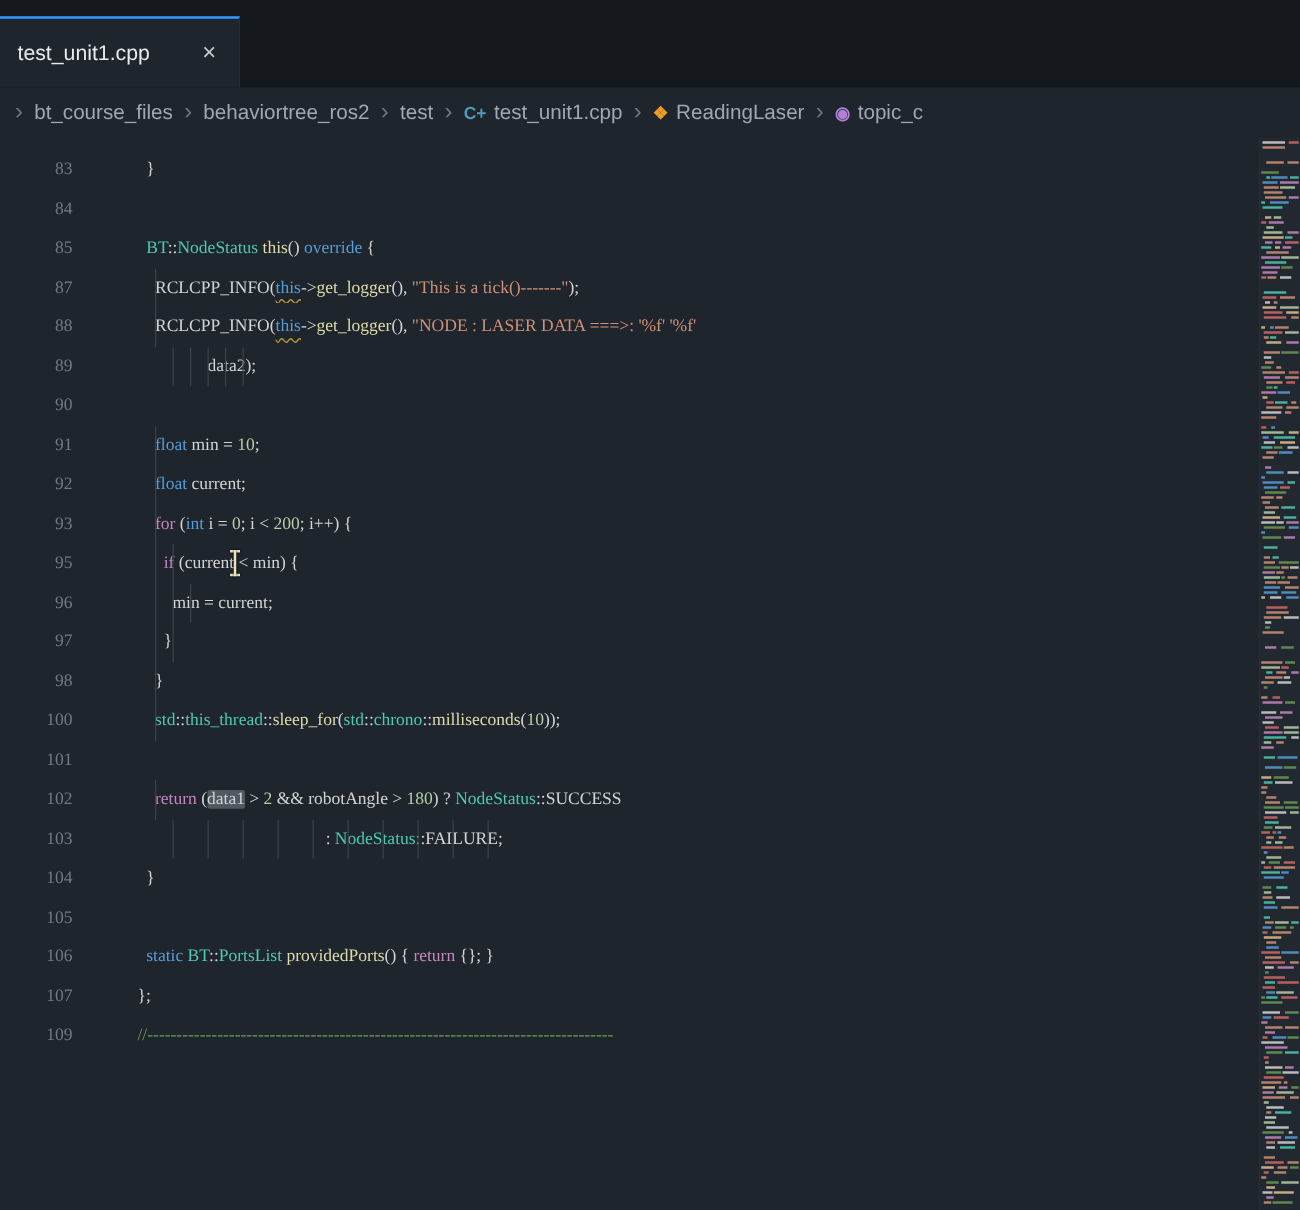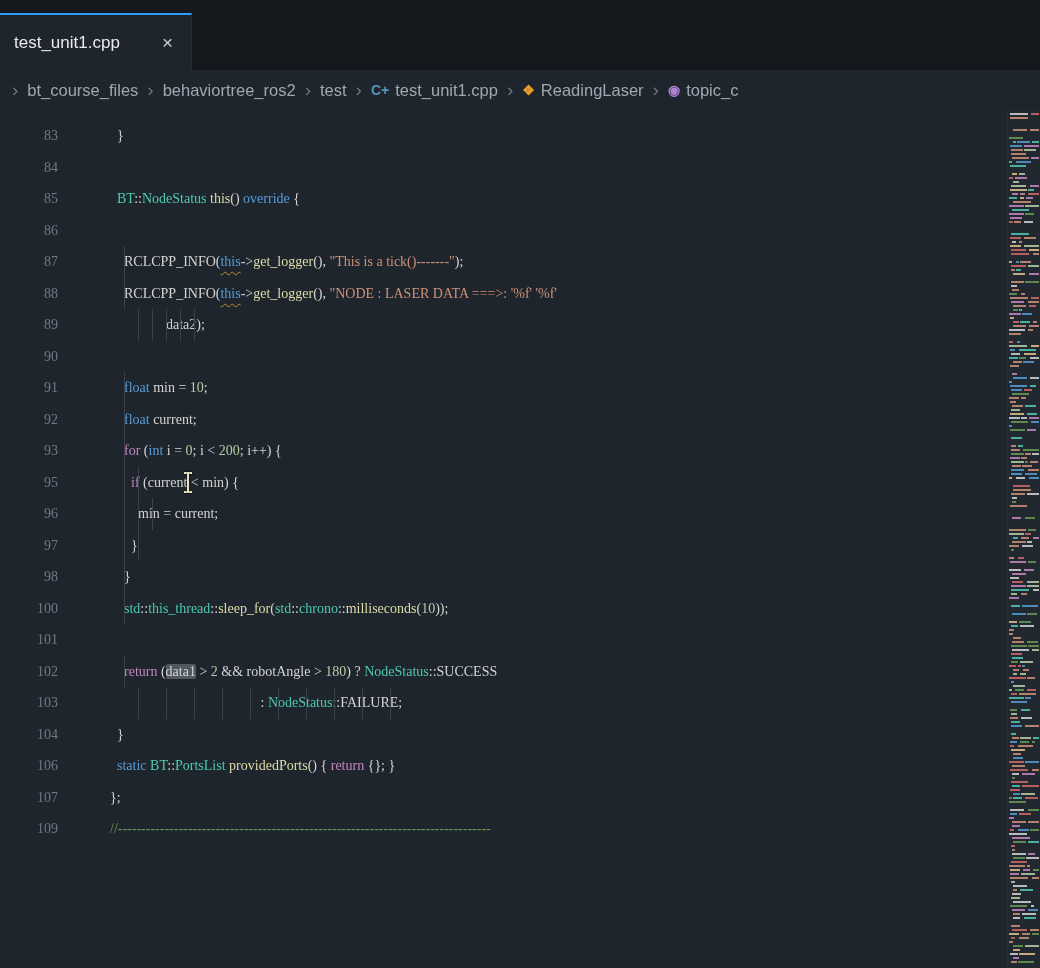--- a/index.html
+++ b/index.html
@@ -101,37 +101,37 @@
         <span class="bc-icon icon-method">◉</span>
         <span>topic_c</span>
       </span>
     </div>
 
   <div class="editor-area">
     <div class="code" id="code">
         <div class="code-line"><span class="ln">83</span><span class="content"><span class="pl">  }</span></span></div>
         <div class="code-line"><span class="ln">84</span><span class="content"></span></div>
         <div class="code-line"><span class="ln">85</span><span class="content"><span class="pl">  </span><span class="ty">BT</span><span class="pl">::</span><span class="ty">NodeStatus</span><span class="pl"> </span><span class="fn">this</span><span class="pl">() </span><span class="kw">override</span><span class="pl"> {</span></span></div>
-        <div class="code-line"><span class="ln">86</span><span class="content"><span class="guide" style="left: calc(2ch);"></span></span></div>
         <div class="code-line"><span class="ln">87</span><span class="content"><span class="guide" style="left: calc(2ch);"></span><span class="pl">    RCLCPP_INFO(</span><span class="kw sq">this</span><span class="pl">-&gt;</span><span class="fn">get_logger</span><span class="pl">(), </span><span class="st">"This is a tick()-------"</span><span class="pl">);</span></span></div>
         <div class="code-line"><span class="ln">88</span><span class="content"><span class="guide" style="left: calc(2ch);"></span><span class="pl">    RCLCPP_INFO(</span><span class="kw sq">this</span><span class="pl">-&gt;</span><span class="fn">get_logger</span><span class="pl">(), </span><span class="st">"NODE : LASER DATA ===&gt;: '%f' '%f'</span></span></div>
         <div class="code-line"><span class="ln">89</span><span class="content"><span class="guide" style="left: calc(4ch);"></span><span class="guide" style="left: calc(6ch);"></span><span class="guide" style="left: calc(8ch);"></span><span class="guide" style="left: calc(10ch);"></span><span class="guide" style="left: calc(12ch);"></span><span class="pl">                data2);</span></span></div>
         <div class="code-line"><span class="ln">90</span><span class="content"><span class="guide" style="left: calc(2ch);"></span></span></div>
         <div class="code-line"><span class="ln">91</span><span class="content"><span class="guide" style="left: calc(2ch);"></span><span class="pl">    </span><span class="kw">float</span><span class="pl"> min = </span><span class="nu">10</span><span class="pl">;</span></span></div>
         <div class="code-line"><span class="ln">92</span><span class="content"><span class="guide" style="left: calc(2ch);"></span><span class="pl">    </span><span class="kw">float</span><span class="pl"> current;</span></span></div>
         <div class="code-line"><span class="ln">93</span><span class="content"><span class="guide" style="left: calc(2ch);"></span><span class="pl">    </span><span class="ct">for</span><span class="pl"> (</span><span class="kw">int</span><span class="pl"> i = </span><span class="nu">0</span><span class="pl">; i &lt; </span><span class="nu">200</span><span class="pl">; i++) {</span></span></div>
         <div class="code-line"><span class="ln">95</span><span class="content"><span class="guide" style="left: calc(2ch);"></span><span class="guide" style="left: calc(4ch);"></span><span class="pl">      </span><span class="ct">if</span><span class="pl"> (current &lt; min) {</span><span class="ibeam" style="left: calc(11ch - 5px);"><b></b><i></i></span></span></div>
         <div class="code-line"><span class="ln">96</span><span class="content"><span class="guide" style="left: calc(2ch);"></span><span class="guide" style="left: calc(4ch);"></span><span class="guide" style="left: calc(6ch);"></span><span class="pl">        min = current;</span></span></div>
         <div class="code-line"><span class="ln">97</span><span class="content"><span class="guide" style="left: calc(2ch);"></span><span class="guide" style="left: calc(4ch);"></span><span class="pl">      }</span></span></div>
         <div class="code-line"><span class="ln">98</span><span class="content"><span class="guide" style="left: calc(2ch);"></span><span class="pl">    }</span></span></div>
         <div class="code-line"><span class="ln">100</span><span class="content"><span class="guide" style="left: calc(2ch);"></span><span class="pl">    </span><span class="ty">std</span><span class="pl">::</span><span class="ty">this_thread</span><span class="pl">::</span><span class="fn">sleep_for</span><span class="pl">(</span><span class="ty">std</span><span class="pl">::</span><span class="ty">chrono</span><span class="pl">::</span><span class="fn">milliseconds</span><span class="pl">(</span><span class="nu">10</span><span class="pl">));</span></span></div>
         <div class="code-line"><span class="ln">101</span><span class="content"><span class="guide" style="left: calc(2ch);"></span></span></div>
         <div class="code-line"><span class="ln">102</span><span class="content"><span class="guide" style="left: calc(2ch);"></span><span class="pl">    </span><span class="ct">return</span><span class="pl"> (</span><span class="pl hl">data1</span><span class="pl"> &gt; </span><span class="nu">2</span><span class="pl"> &amp;&amp; robotAngle &gt; </span><span class="nu">180</span><span class="pl">) ? </span><span class="ty">NodeStatus</span><span class="pl">::</span><span class="pl">SUCCESS</span></span></div>
         <div class="code-line"><span class="ln">103</span><span class="content"><span class="guide" style="left: calc(4ch);"></span><span class="guide" style="left: calc(8ch);"></span><span class="guide" style="left: calc(12ch);"></span><span class="guide" style="left: calc(16ch);"></span><span class="guide" style="left: calc(20ch);"></span><span class="guide" style="left: calc(24ch);"></span><span class="guide" style="left: calc(28ch);"></span><span class="guide" style="left: calc(32ch);"></span><span class="guide" style="left: calc(36ch);"></span><span class="guide" style="left: calc(40ch);"></span><span class="pl">                                           : </span><span class="ty">NodeStatus</span><span class="pl">::</span><span class="pl">FAILURE;</span></span></div>
         <div class="code-line"><span class="ln">104</span><span class="content"><span class="pl">  }</span></span></div>
+        <div class="code-line"><span class="ln">105</span><span class="content"></span></div>
         <div class="code-line"><span class="ln">106</span><span class="content"><span class="pl">  </span><span class="kw">static</span><span class="pl"> </span><span class="ty">BT</span><span class="pl">::</span><span class="ty">PortsList</span><span class="pl"> </span><span class="fn">providedPorts</span><span class="pl">() { </span><span class="ct">return</span><span class="pl"> {}; }</span></span></div>
         <div class="code-line"><span class="ln">107</span><span class="content"><span class="pl">};</span></span></div>
         <div class="code-line"><span class="ln">109</span><span class="content"><span class="cm">//--------------------------------------------------------------------------------</span></span></div>
       </div>
     <div class="minimap" id="minimap">
         <div class="mm-bar" style="left: 2px; top: 3px; width: 18px; background: rgb(212, 212, 212);"></div>
         <div class="mm-bar" style="left: 23px; top: 3px; width: 8px; background: rgb(209, 105, 105);"></div>
         <div class="mm-bar" style="left: 2px; top: 7px; width: 18px; background: rgb(206, 145, 120);"></div>
         <div class="mm-bar" style="left: 5px; top: 19px; width: 14px; background: rgb(206, 145, 120);"></div>
         <div class="mm-bar" style="left: 22px; top: 19px; width: 9px; background: rgb(206, 145, 120);"></div>

